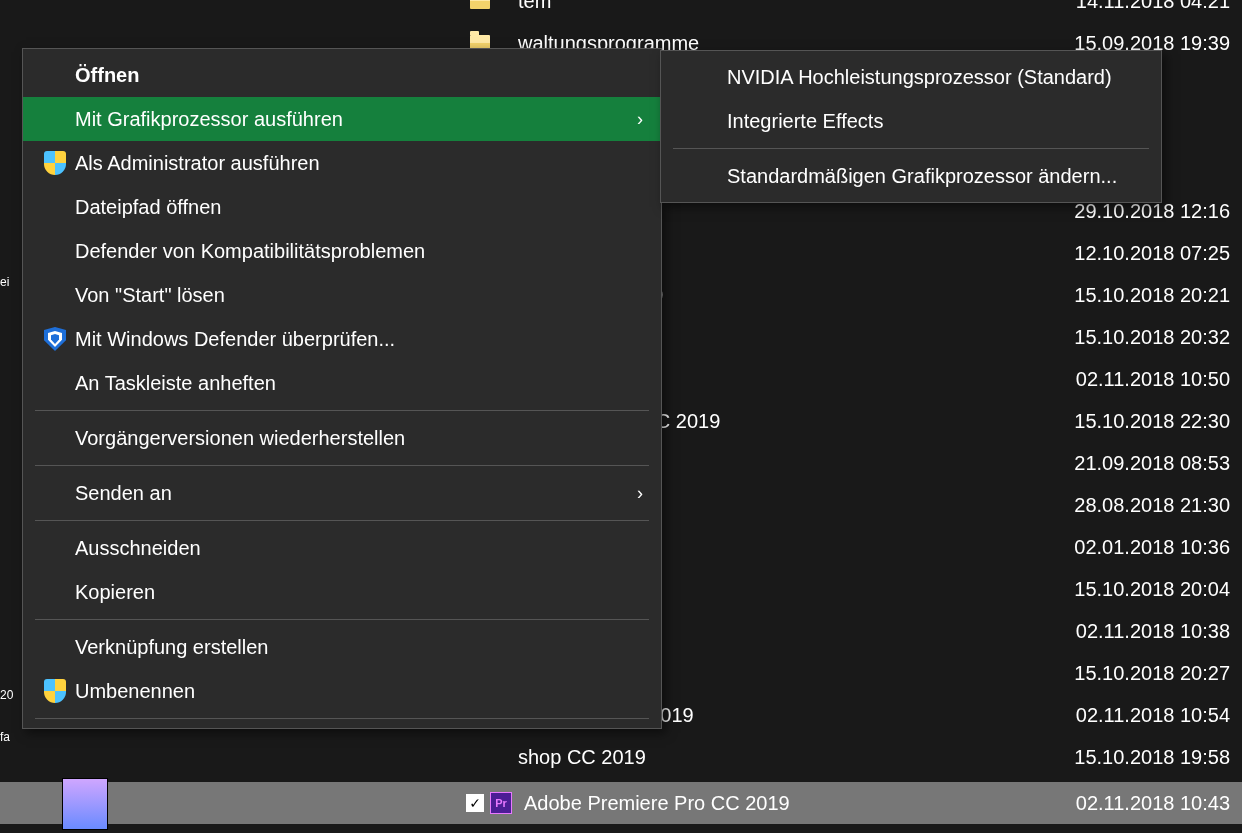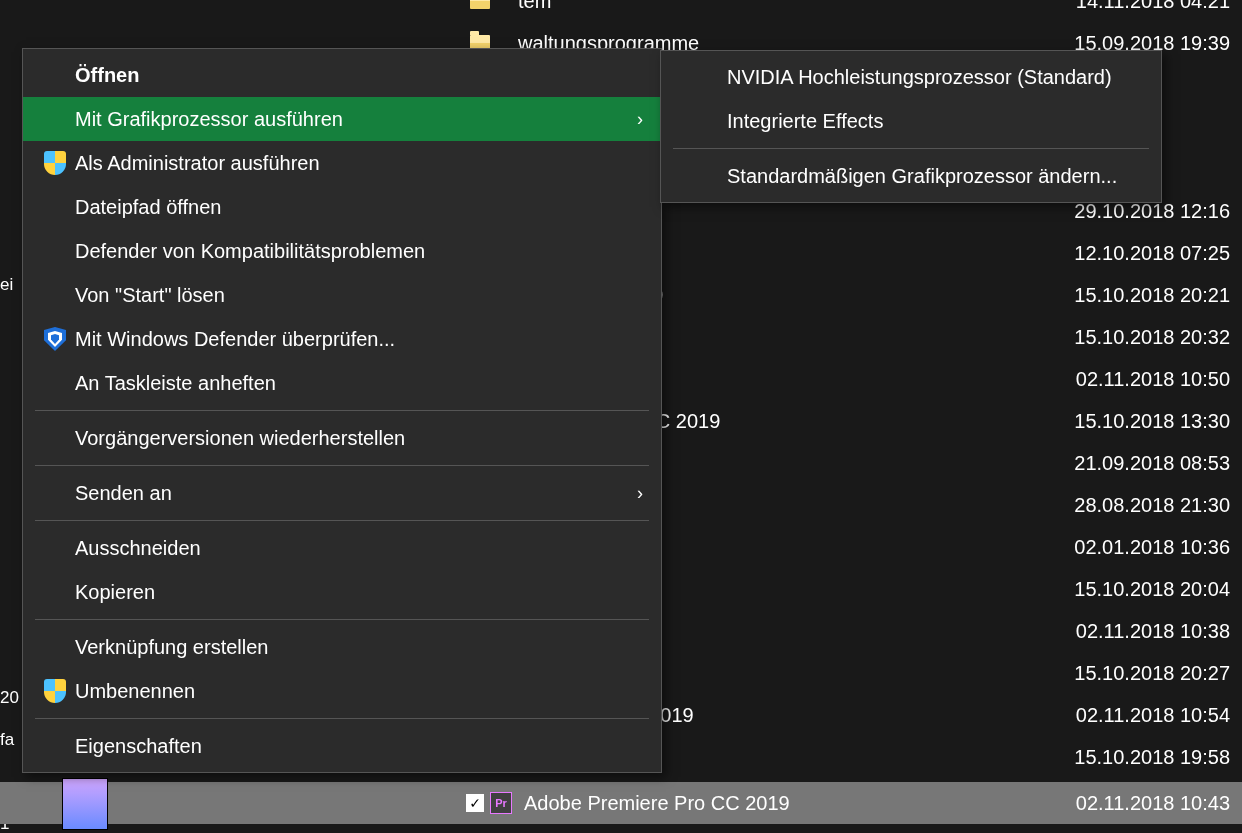--- a/index.html
+++ b/index.html
@@ -59,21 +59,21 @@
     width: 200px;
     text-align: right;
     white-space: nowrap;
     color: #ffffff;
   }
   .file-row.selected {
     background: #777777;
   }
   .pr-icon {
     width: 22px; height: 22px;
-    background: #404040;
+    background: #4c1d95;
     border:1px solid #e878ff;
     color:#e878ff;
     font-size:11px;
     font-weight:bold;
     display:flex; align-items:center; justify-content:center;
     letter-spacing:0;
   }
   .checkbox {
     width:18px; height:18px;
     border:1px solid #fff;
@@ -169,21 +169,21 @@
     left:7px; top:7px; right:7px; bottom:7px;
     background:#1e6fd9;
     clip-path: polygon(50% 0, 100% 12%, 100% 55%, 50% 100%, 0 55%, 0 12%);
     z-index:2;
   }
   .left-frag {
     position:absolute;
     left:0;
     width:22px;
     color:#fff;
-    font-size:17px;
+    font-size:12px;
   }
   .thumb {
     position:absolute;
     left:62px;
     top:778px;
     width:46px;
     height:52px;
     background: linear-gradient(#cfa6ff, #6a8bff);
     border:1px solid #000;
   }
@@ -248,21 +248,21 @@
       <div class="date-cell">15.10.2018 20:32</div>
     </div>
     <div class="file-row">
       <div class="icon-cell"></div>
       <div class="name-cell">e CC 2019</div>
       <div class="date-cell">02.11.2018 10:50</div>
     </div>
     <div class="file-row">
       <div class="icon-cell"></div>
       <div class="name-cell">cter Animator CC 2019</div>
-      <div class="date-cell">15.10.2018 13:30</div>
+      <div class="date-cell">15.10.2018 22:30</div>
     </div>
     <div class="file-row">
       <div class="icon-cell"></div>
       <div class="name-cell">ve Cloud</div>
       <div class="date-cell">21.09.2018 08:53</div>
     </div>
     <div class="file-row">
       <div class="icon-cell"></div>
       <div class="name-cell">CC (Beta)</div>
       <div class="date-cell">28.08.2018 21:30</div>
@@ -387,24 +387,20 @@
         <div class="shield-icon">
           <div class="q tl"></div>
           <div class="q tr"></div>
           <div class="q bl"></div>
           <div class="q br"></div>
         </div>
       </div>
       <div class="mi-label">Umbenennen</div>
     </div>
     <div class="menu-sep"></div>
-    <div class="menu-item">
-      <div class="mi-icon"></div>
-      <div class="mi-label">Eigenschaften</div>
-    </div>
   </div>
 
 <div class="context-menu sub">
     <div class="menu-item">
       <div class="mi-icon" style="width: 54px;"></div>
       <div class="mi-label">NVIDIA Hochleistungsprozessor (Standard)</div>
     </div>
     <div class="menu-item">
       <div class="mi-icon" style="width: 54px;"></div>
       <div class="mi-label">Integrierte Effects</div>

